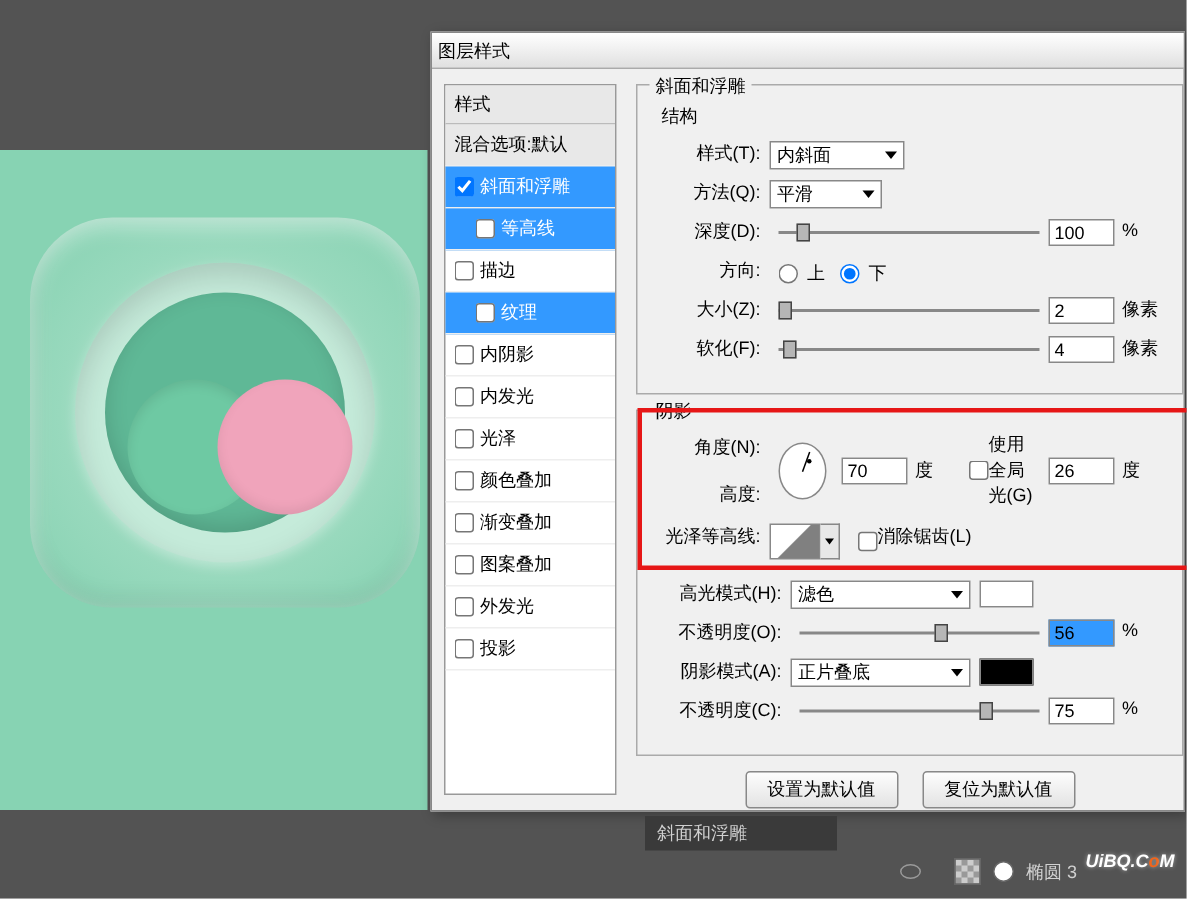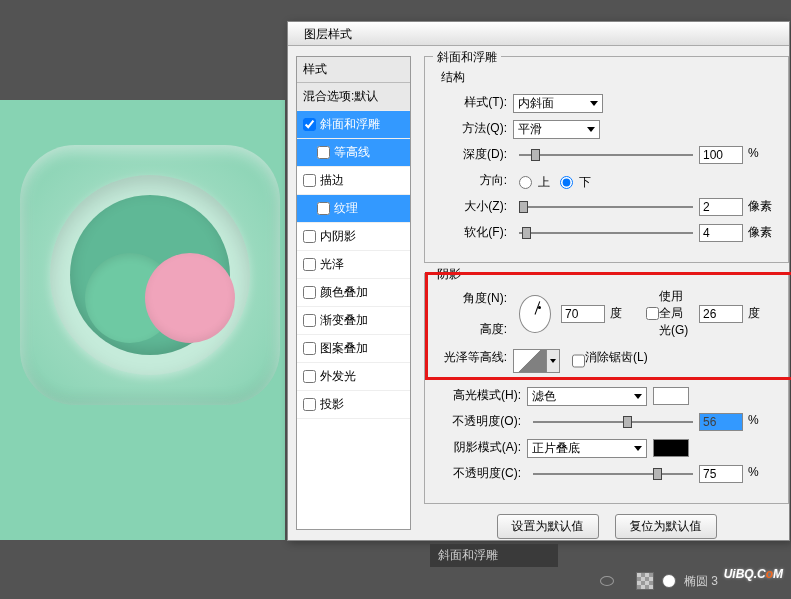--- a/index.html
+++ b/index.html
@@ -6,21 +6,21 @@
 body { width: 791px; height: 599px; background: #535353; position: relative; overflow: hidden; }
 
 .canvas-bg { position: absolute; left: 0; top: 100px; width: 285px; height: 440px; background: #87d3b3; }
 .icon-preview { position: absolute; left: 20px; top: 145px; width: 260px; height: 260px; border-radius: 55px; background: radial-gradient(circle at 50% 50%, #d4f0e3 0%, #b8e6d0 30%, #98d9bd 60%, #85d1b1 100%); box-shadow: inset 0 5px 15px rgba(255,255,255,0.5), inset 0 -5px 15px rgba(0,0,0,0.1); }
 .icon-ring { position: absolute; left: 30px; top: 30px; width: 200px; height: 200px; border-radius: 50%; background: #c5ebda; box-shadow: inset 0 8px 20px rgba(0,0,0,0.15), 0 3px 8px rgba(255,255,255,0.3); }
 .icon-inner { position: absolute; left: 50px; top: 50px; width: 160px; height: 160px; border-radius: 50%; background: #5fb896; box-shadow: inset 0 -5px 15px rgba(0,0,0,0.15); }
 .circle-green { position: absolute; left: 65px; top: 108px; width: 90px; height: 90px; border-radius: 50%; background: #6ec9a3; box-shadow: inset 0 3px 8px rgba(0,0,0,0.1); }
 .circle-pink { position: absolute; left: 125px; top: 108px; width: 90px; height: 90px; border-radius: 50%; background: #f0a4bb; box-shadow: inset 0 -3px 8px rgba(0,0,0,0.08); }
 
 .dialog { position: absolute; left: 287px; top: 21px; width: 503px; height: 520px; background: #f0f0f0; border: 1px solid #888; box-shadow: 2px 2px 8px rgba(0,0,0,0.3); }
-.titlebar { height: 24px; background: linear-gradient(#fff, #e0e0e0); border-bottom: 1px solid #aaa; padding: 4px 16px; }
+.titlebar { height: 24px; background: linear-gradient(#fff, #e0e0e0); border-bottom: 1px solid #aaa; padding: 4px 4px; }
 .dialog-body { display: flex; height: calc(100% - 24px); }
 
 .style-list { width: 115px; border: 1px solid #999; margin: 10px 8px; background: #fff; }
 .style-header { background: #e8e8e8; border-bottom: 1px solid #bbb; padding: 4px 6px; text-align: left; }
 .style-item { padding: 5px 6px; border-bottom: 1px solid #eee; cursor: pointer; }
 .style-item.blend { background: #e8e8e8; }
 .style-item.selected { background: #3399ff; color: #fff; }
 .style-item.sub { padding-left: 20px; }
 .style-item input[type=checkbox] { margin-right: 4px; vertical-align: middle; }
 
@@ -29,21 +29,21 @@
 .group-title { position: absolute; top: -8px; left: 8px; background: #f0f0f0; padding: 0 4px; }
 .sub-title { margin: 4px 0 8px 6px; }
 .row { display: flex; margin: 6px 0; min-height: 20px; }
 .label { width: 72px; text-align: right; margin-right: 6px; }
 .select { border: 1px solid #888; background: #fff; height: 19px; padding: 1px 4px; display: inline-flex; align-items: center; justify-content: space-between; }
 .select .arrow { width: 0; height: 0; border-left: 4px solid transparent; border-right: 4px solid transparent; border-top: 5px solid #000; margin-left: 5px; }
 .slider { flex: 1; height: 18px; position: relative; margin: 0 6px; }
 .slider-track { position: absolute; top: 8px; left: 0; right: 0; height: 2px; background: #888; }
 .slider-thumb { position: absolute; top: 3px; width: 9px; height: 12px; background: #b6b6b6; border: 1px solid #444; }
 .num-input { width: 44px; height: 18px; border: 1px solid #888; background: #fff; padding: 1px 3px; text-align: left; }
-.num-input.hl { background: #3399ff; color: #404040; }
+.num-input.hl { background: #3399ff; color: #000000; }
 .unit { margin-left: 5px; width: 30px; }
 .radio-group { display: flex; align-items: center; gap: 4px; }
 .radio-group input { margin: 0 2px 0 6px; }
 
 .shadow-group { position: relative; }
 .red-box { border: 3px solid #e61616; position: absolute; left: 0; top: -2px; right: -8px; height: 108px; pointer-events: none; }
 .angle-dial { width: 38px; height: 38px; border: 1px solid #888; border-radius: 50%; background: #fff; position: relative; margin: 0 6px; }
 .angle-dial::after { content: ''; position: absolute; left: 50%; top: 50%; width: 14px; height: 1px; background: #000; transform-origin: left; transform: rotate(-70deg); }
 .angle-dial::before { content: ''; position: absolute; left: 18px; top: 10px; width: 3px; height: 3px; background: #000; border-radius: 50%; }
 
@@ -86,20 +86,21 @@
   </div>
   <div class="dialog-body">
     <div class="style-list">
       <div class="style-header">样式</div>
       <div class="style-item blend"><span>混合选项:默认</span></div>
       <div class="style-item selected"><input type="checkbox" checked="" style=""><span>斜面和浮雕</span></div>
       <div class="style-item sub selected"><input type="checkbox" style=""><span>等高线</span></div>
       <div class="style-item"><input type="checkbox" style=""><span>描边</span></div>
       <div class="style-item sub selected"><input type="checkbox" style=""><span>纹理</span></div>
       <div class="style-item"><input type="checkbox" style=""><span>内阴影</span></div>
+      <div class="style-item"><input type="checkbox" style=""><span>内发光</span></div>
       <div class="style-item"><input type="checkbox" style=""><span>光泽</span></div>
       <div class="style-item"><input type="checkbox" style=""><span>颜色叠加</span></div>
       <div class="style-item"><input type="checkbox" style=""><span>渐变叠加</span></div>
       <div class="style-item"><input type="checkbox" style=""><span>图案叠加</span></div>
       <div class="style-item"><input type="checkbox" style=""><span>外发光</span></div>
       <div class="style-item"><input type="checkbox" style=""><span>投影</span></div>
     </div>
 
     <div class="content">
       <div class="group">
@@ -108,21 +109,21 @@
 
         <div class="row">
           <span class="label">样式(T):</span>
           <div class="select" style="width:90px">
               <span>内斜面</span>
               <span class="arrow"></span>
             </div>
         </div>
         <div class="row">
           <span class="label">方法(Q):</span>
-          <div class="select" style="width:87px">
+          <div class="select" style="width:75px">
               <span>平滑</span>
               <span class="arrow"></span>
             </div>
         </div>
         <div class="row">
           <span class="label">深度(D):</span>
           <div class="slider">
               <div class="slider-track"></div>
               <div class="slider-thumb" style="left:12px"></div>
             </div>

